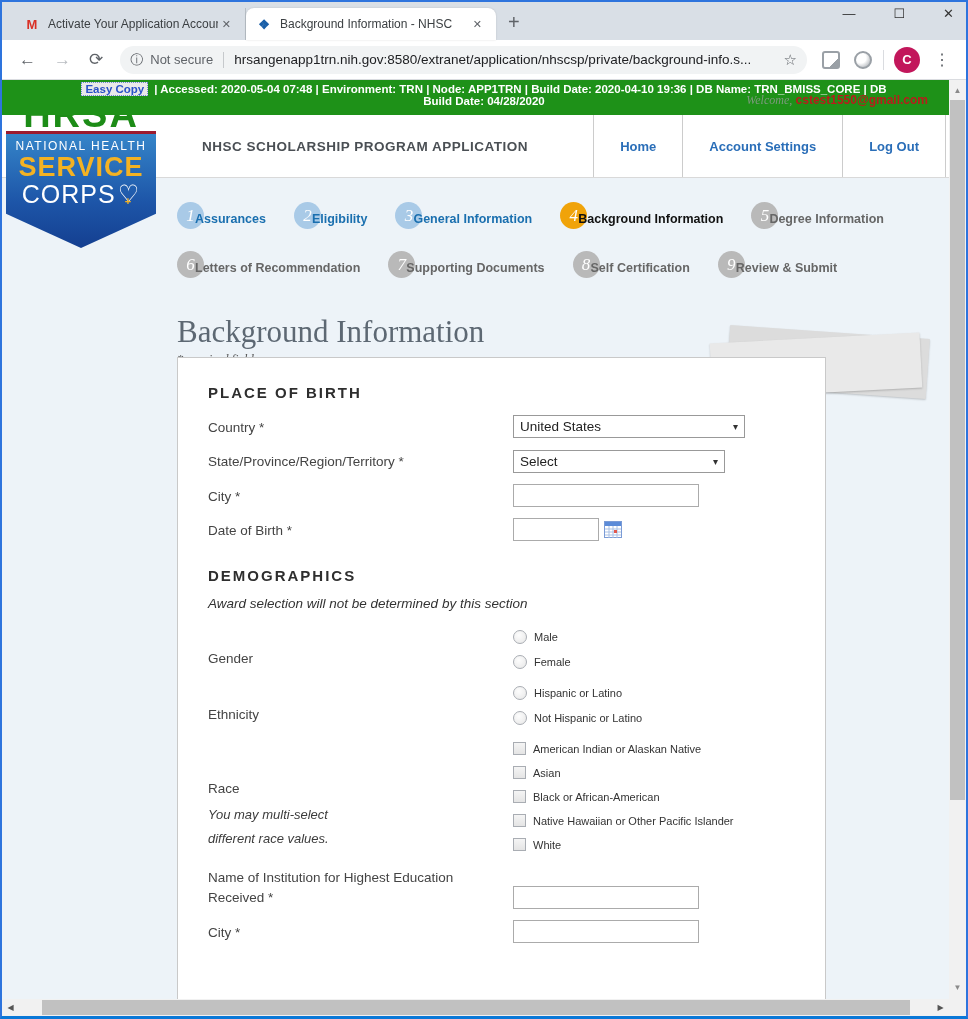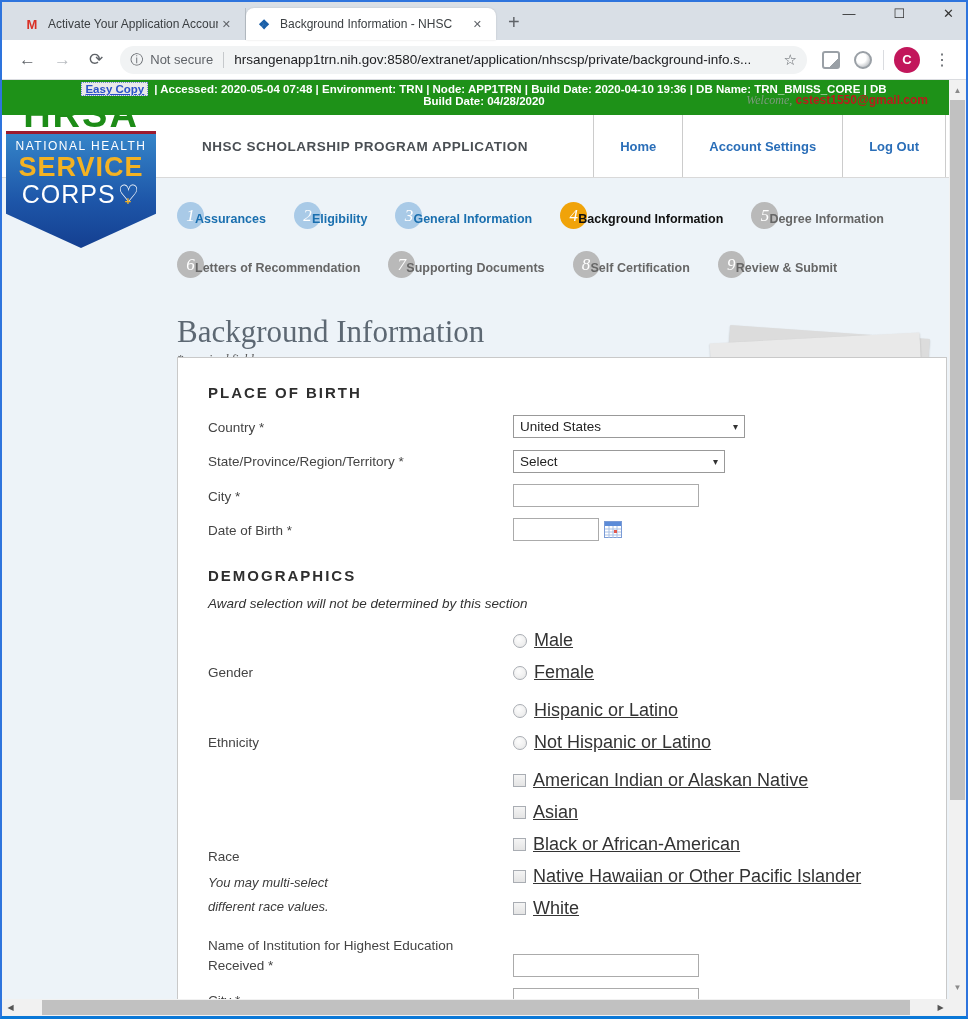--- a/index.html
+++ b/index.html
@@ -34,21 +34,21 @@
   .ext-ball { border:2px solid #9aa0a6; border-radius:50%; background:radial-gradient(circle at 35% 35%, #fff 40%, #9aa0a6); }
   .tb-sep { width:1px; height:20px; background:#dadce0; margin:0 4px; }
   .avatar { width:26px; height:26px; border-radius:50%; background:#c2175b; color:#fff; font-size:13px; font-weight:bold; display:flex; align-items:center; justify-content:center; margin:0 6px; cursor:pointer; }
   .kebab { font-size:16px; color:#5f6368; padding:0 8px; cursor:pointer; }
 
   
   .pagewrap { flex:1; position:relative; background:#edf3f8; overflow:hidden; }
 
   .greenbar { height:35px; background:#1e9118; color:#fff; font-size:11.5px; font-weight:bold; text-align:center; padding-top:3px; position:relative; z-index:3; }
   .gb-line1 { white-space:nowrap; }
-  .easycopy { background:#e9e9e9; color:#2a52c8; text-decoration:underline; border:1px dotted #6f86d6; padding:0 3px; cursor:pointer; margin-right:6px;text-align:right; }
+  .easycopy { background:#e9e9e9; color:#2a52c8; border:1px dotted #6f86d6; padding:0 3px; cursor:pointer; margin-right:6px;text-align:right; }
   .welcome { position:absolute; right:38px; top:13px; font-size:12px; z-index:4; }
   .welcome .w1 { font-style:italic; color:#7d997d; font-family:"Liberation Serif", serif; }
   .welcome .w2 { color:#b91c1c; font-weight:bold; }
 
   .siteheader { height:63px; background:#fff; border-bottom:1px solid #d9d9d9; display:flex; align-items:center; position:relative; z-index:2; }
   .apptitle { margin-left:200px; font-size:13.5px; font-weight:bold; color:#4a4f54; letter-spacing:.5px; }
   .mainnav { position:absolute; right:20px; top:0; height:100%; display:flex; }
   .mainnav .navitem { padding:0 26px; display:flex; align-items:center; font-size:13px; font-weight:bold; color:#2a6eb8; border-left:1px solid #ccc; cursor:pointer; }
   .mainnav .navitem:last-child { border-right:1px solid #ccc; }
 
@@ -82,36 +82,36 @@
   .titlearea { margin:36px 0 0 175px; position:relative; z-index:1; }
   .pagetitle { font-family:"Liberation Serif", serif; font-size:31px; color:#5d6873; font-weight:400; }
   .reqnote { font-family:"Liberation Serif", serif; font-style:italic; font-size:12.5px; color:#555; margin-top:2px; }
 
   
   .paper { position:absolute; background:#e3e3e3; box-shadow:0 1px 2px rgba(0,0,0,.2); }
   .paper.p1 { width:200px; height:60px; right:38px; top:252px; transform:rotate(4deg); background:#dcdcdc; }
   .paper.p2 { width:210px; height:55px; right:45px; top:258px; transform:rotate(-3deg); background:#e9e9e9; }
 
   
-  .card { position:absolute; left:175px; top:277px; width:770px; height:644px; background:#fff; border:1px solid #c9c9c9; padding:26px 30px 0 30px; overflow:hidden; z-index:1; }
+  .card { position:absolute; left:175px; top:277px; width:649px; height:644px; background:#fff; border:1px solid #c9c9c9; padding:26px 30px 0 30px; overflow:hidden; z-index:1; }
   .sect-h { font-size:15px; font-weight:bold; color:#2e2e2e; letter-spacing:2px; margin-bottom:14px; }
   .frow { display:flex; align-items:flex-end; margin-bottom:11px; }
   .flabel { width:305px; flex:0 0 305px; font-size:13.5px; color:#444; padding-top:3px; line-height:1.5; }
   .selectbox { height:23px; border:1px solid #999; background:#fff; display:flex; align-items:center; justify-content:space-between; font-size:13.5px; color:#222; padding:0 6px; cursor:pointer; }
   .selectbox .caret { font-size:10px; color:#333; }
   .sel-country { width:232px; }
   .sel-state { width:212px; }
   .tinput { height:23px; border:1px solid #ababab; font-size:13.5px; padding:0 5px; font-family:"Liberation Sans", sans-serif; }
   .in-city { width:186px; }
   .in-dob { width:86px; }
   .dobwrap { display:flex; align-items:center; gap:5px; }
   .calico { cursor:pointer; display:block; }
   .note-ital { font-style:italic; font-size:13.5px; color:#333; margin:-2px 0 16px 0; }
   .optcol { display:flex; flex-direction:column; gap:11px; padding-top:3px; }
-  .opt { display:flex; align-items:center; gap:7px; font-size:18px; color:#333;text-decoration:underline; }
+  .opt { display:flex; align-items:center; gap:7px; font-size:11px; color:#333; }
   .radio { width:14px; height:14px; border-radius:50%; border:1px solid #a9adb3; background:radial-gradient(circle at 40% 35%, #fdfdfd, #e6e6e6); cursor:pointer; flex:0 0 14px; }
   .checkbox { width:13px; height:13px; border:1px solid #a9adb3; background:linear-gradient(#f5f5f5,#e4e4e4); cursor:pointer; flex:0 0 13px; }
   .grp { margin-bottom:14px; }
   .racenote { font-style:italic; font-size:13px; color:#3c3c3c; line-height:1.85; margin-top:4px; width:170px; }
   .sect-gap { margin-top:26px; }
 
   
   .vscroll { position:absolute; right:0; top:0; width:17px; height:100%; background:#f1f1f1; z-index:6; }
   .vscroll .arr { position:absolute; left:0; width:17px; height:17px; color:#8a8a8a; font-size:8px; display:flex; align-items:center; justify-content:center; cursor:pointer; }
   .vscroll .arr.up { top:2px; }

